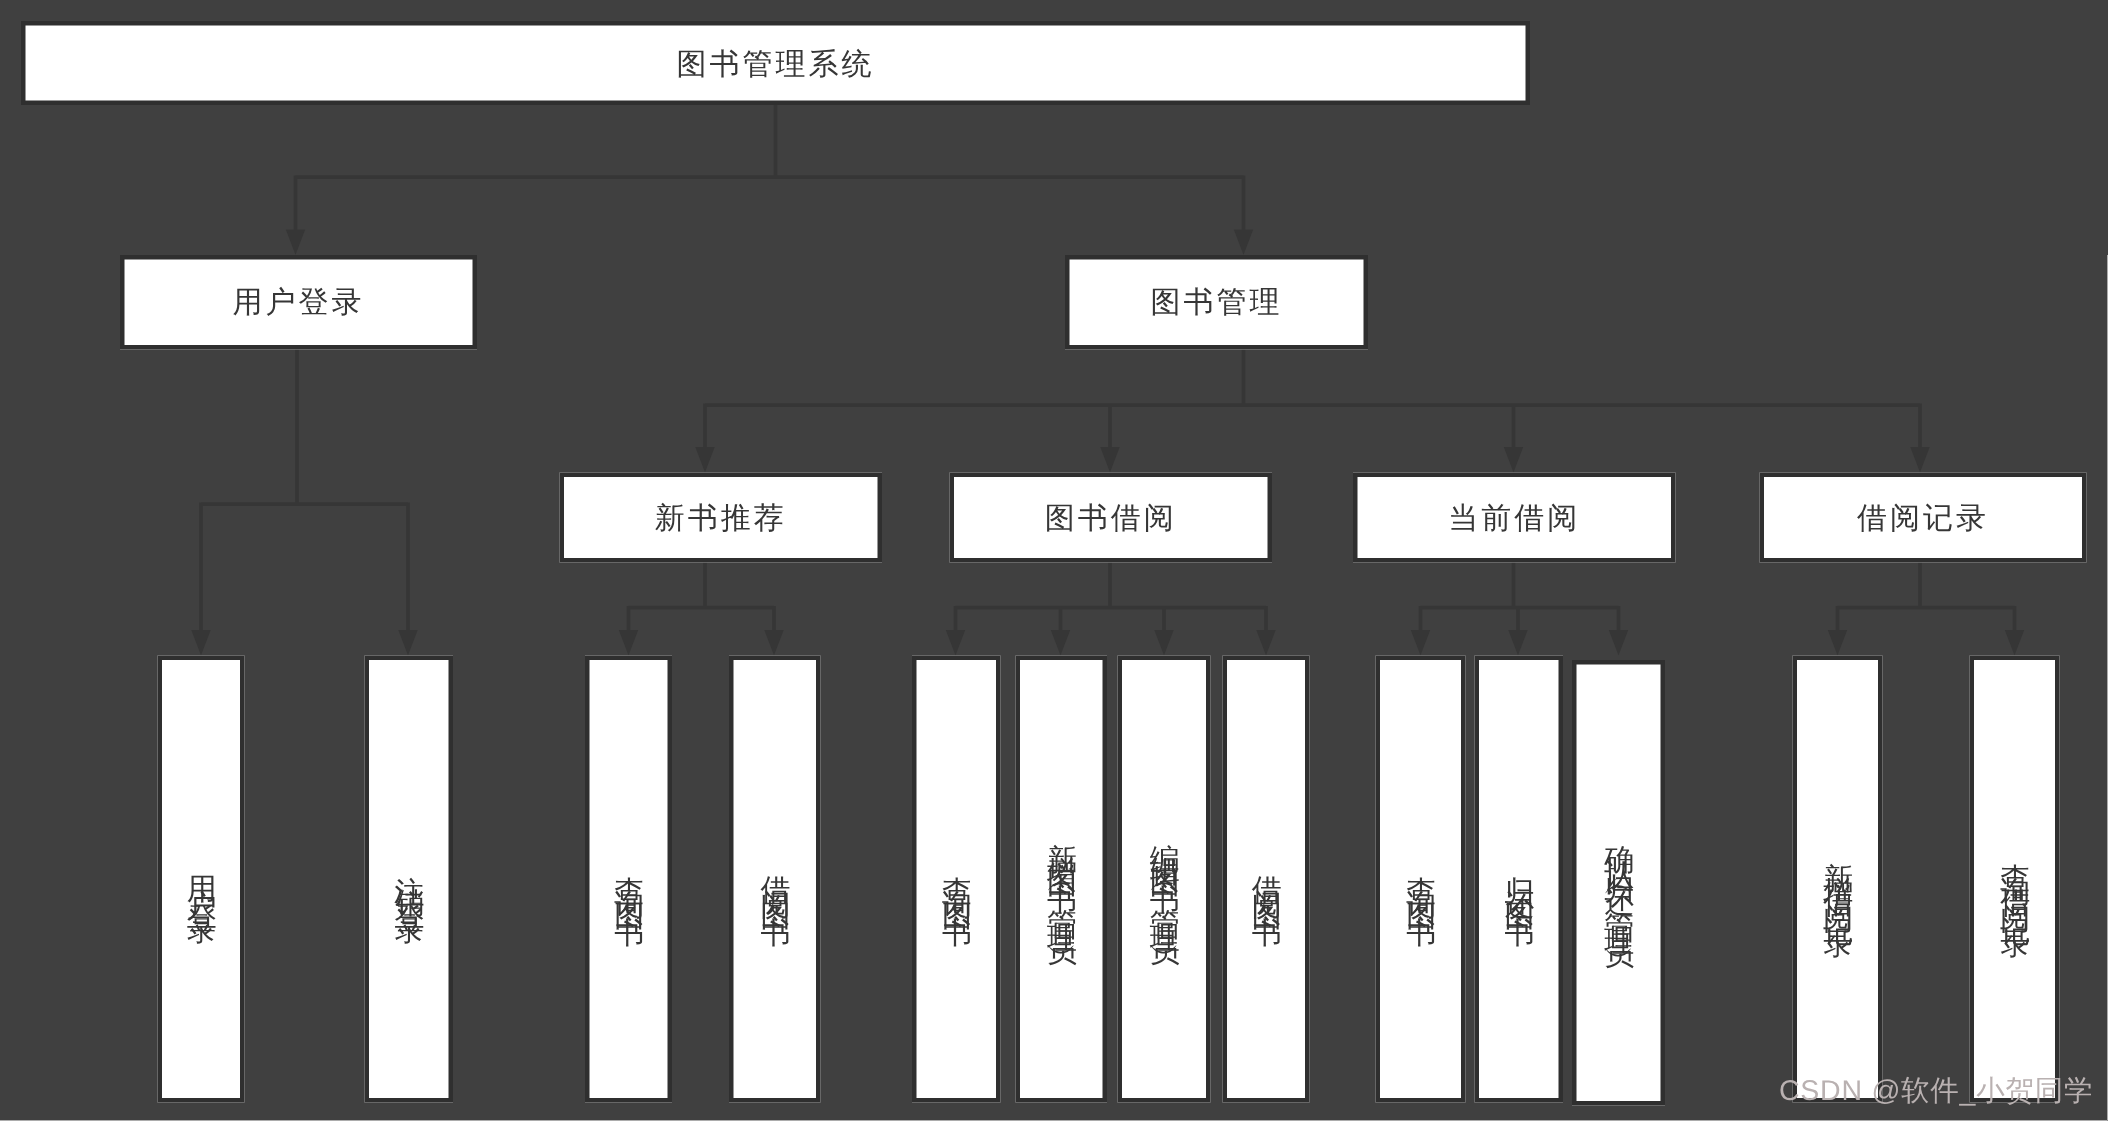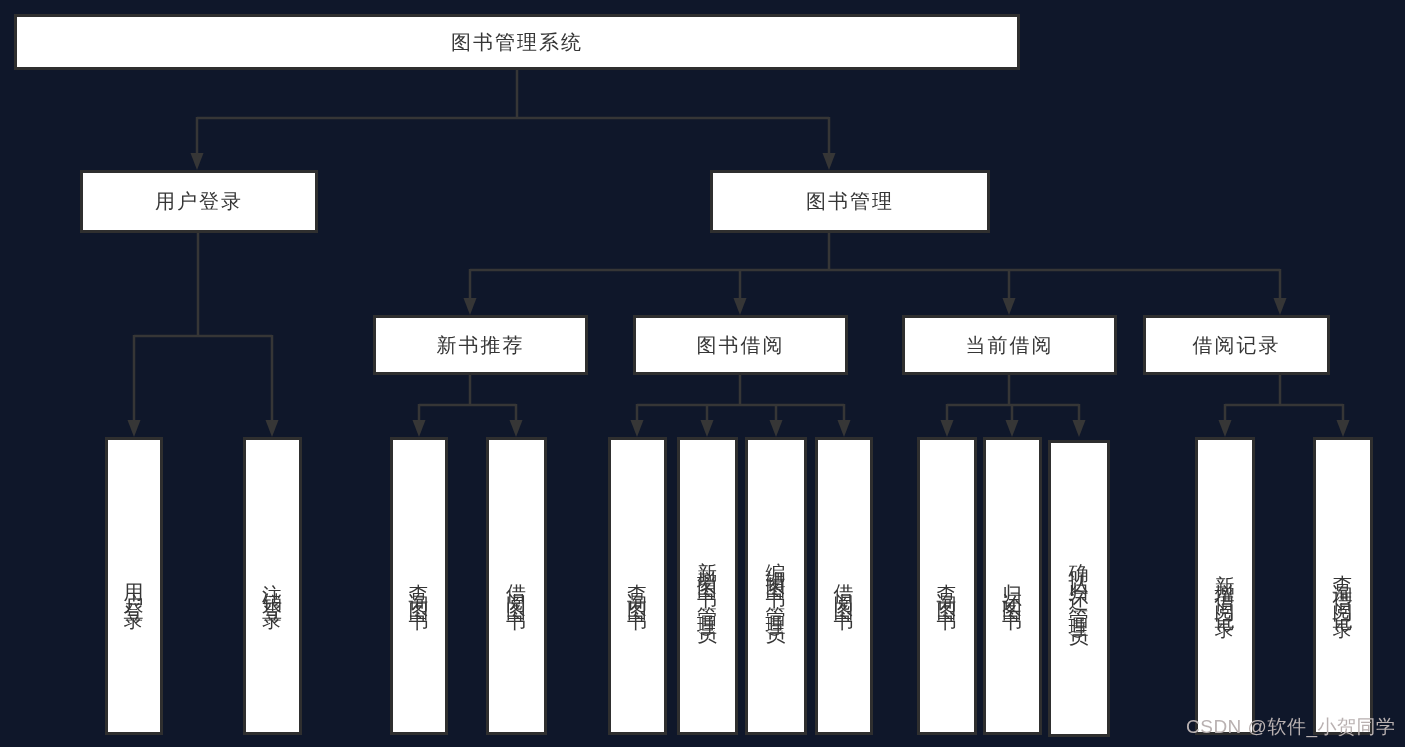--- a/index.html
+++ b/index.html
@@ -1,17 +1,17 @@
 <!DOCTYPE html>
 <html><head>
 <meta charset="utf-8">
 <style>
   html,body{margin:0;padding:0;background:#ffffff;}
   #stage{
-    position:relative;width:1405px;height:747px;background:#0f172a;overflow:hidden;
+    position:relative;width:1405px;height:747px;background:#404040;overflow:hidden;
     font-family:"Liberation Sans",sans-serif;color:#363636;
   }
   #wires{position:absolute;left:0;top:0;z-index:1;}
   #wires path.wire{stroke:#363636;stroke-width:2.5;fill:none;}
   #wires path.head{fill:#363636;stroke:none;}
   .box{
     position:absolute;z-index:2;background:#ffffff;border:3px solid #2f2f2f;
     display:flex;align-items:center;justify-content:center;box-sizing:border-box;
   }
   .box.h span{font-size:20px;letter-spacing:2px;white-space:nowrap;}
@@ -66,34 +66,34 @@
     <path class="head" d="M1336.5 420 L1349.5 420 L1343 437 Z"></path>
   </svg>
 
   <div class="box h" style="left:14px;top:14px;width:1006px;height:56px">
     <span>图书管理系统</span>
   </div>
 
   <div class="box h" style="left:80px;top:170px;width:238px;height:63px">
     <span>用户登录</span>
   </div>
-  <div class="box h" style="left:710px;top:170px;width:280px;height:63px">
+  <div class="box h" style="left:710px;top:170px;width:202px;height:63px">
     <span>图书管理</span>
   </div>
 
   <div class="box h" style="left:373px;top:315px;width:215px;height:60px">
     <span>新书推荐</span>
   </div>
   <div class="box h" style="left:902px;top:315px;width:215px;height:60px">
     <span>当前借阅</span>
   </div>
   <div class="box h" style="left:633px;top:315px;width:215px;height:60px">
     <span>图书借阅</span>
   </div>
-  <div class="box h" style="left:1143px;top:315px;width:187px;height:60px">
+  <div class="box h" style="left:1173px;top:315px;width:218px;height:60px">
     <span>借阅记录</span>
   </div>
 
   <div class="box v" style="left:105px;top:437px;width:58px;height:298px">
     <span>用户登录</span>
   </div>
   <div class="box v" style="left:243px;top:437px;width:59px;height:298px">
     <span>注销登录</span>
   </div>
 

